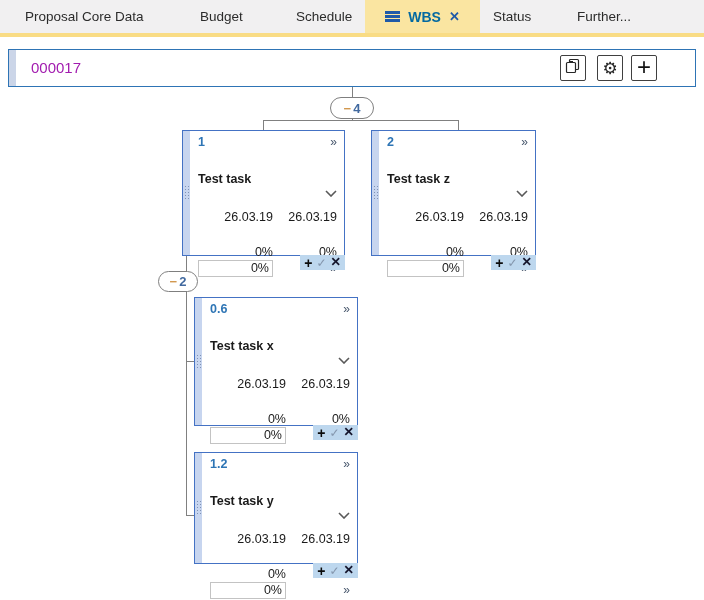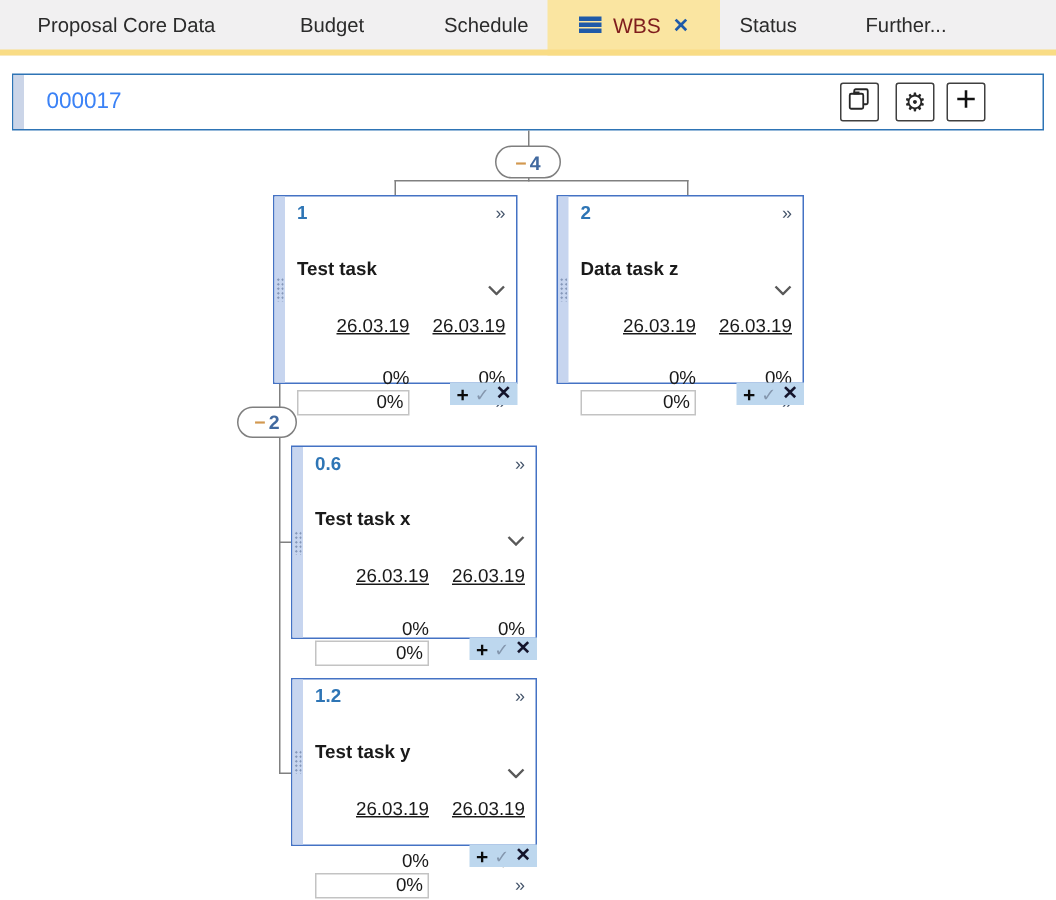--- a/index.html
+++ b/index.html
@@ -8,31 +8,31 @@
   #stage { position:relative; width:704px; height:600px; background:#fff;border-radius:24px; }
 
   
   .tabbar { position:absolute; left:0; top:0; width:704px; height:37px; background:#F1F0F1; }
   .tab-underline { position:absolute; left:0; top:33px; width:704px; height:4px; background:#F9DC85; }
   .tab { position:absolute; top:0; height:33px; line-height:33px; font-size:13.5px; color:#2B2B2B;
     cursor:default; white-space:nowrap; }
   .tab-active-bg { position:absolute; left:365px; top:0; width:115px; height:37px; background:#FAE5A1; }
   .tab-wbs { position:absolute; left:365px; top:0; width:115px; height:33px; display:flex;
     align-items:center; justify-content:center; gap:8px; }
-  .tab-wbs .wbs-label { color:#7f1d1d; font-weight:400; font-size:14px; }
+  .tab-wbs .wbs-label { color:#0369a1; font-weight:700; font-size:14px; }
   .menu-bars { display:inline-block; width:15px; height:11px; position:relative; }
   .menu-bars i { position:absolute; left:0; width:15px; height:2.5px; background:#1F5AA8; }
   .menu-bars i:nth-child(1){ top:0; } .menu-bars i:nth-child(2){ top:4.2px; } .menu-bars i:nth-child(3){ top:8.4px; }
   .tab-close { color:#1F5AA8; font-size:13px; font-weight:700; }
 
   
   .hpanel { position:absolute; left:8px; top:49px; width:688px; height:38px; background:#fff;
     border:1px solid #2E74B5; }
   .hstrip { position:absolute; left:0; top:0; width:7px; height:36px; background:#CBD5E8; }
-  .hnum { position:absolute; left:22px; top:0; height:36px; line-height:36px; font-size:15px; color:#3b82f6; }
+  .hnum { position:absolute; left:22px; top:0; height:36px; line-height:36px; font-size:15px; color:#a21caf; }
   .htitle { position:absolute; left:165px; top:0; height:36px; line-height:36px; font-size:15px; color:#1F4E79; }
   .hbtn { position:absolute; top:5px; width:26px; height:26px; border:1px solid #404040; border-radius:2px;
     background:#fff; display:flex; align-items:center; justify-content:center; cursor:pointer; }
   .hbtn.copy { left:551px; } .hbtn.gear { left:588px; } .hbtn.plus { left:622px; }
   .gear-glyph { font-size:17px; color:#262626; line-height:1; }
   .plus-glyph { font-size:24px; font-weight:400; color:#111; line-height:1; margin-top:-2px; }
 
   
   .ln { position:absolute; background:#808080; z-index:1; }
   .l-v1 { left:352px; top:87px; width:1px; height:11px; }
@@ -67,21 +67,21 @@
 
   .content { flex:1; padding:3px 7px 0 8px; position:relative; }
   .row-top { display:flex; justify-content:space-between; align-items:center; height:16px; }
   .cid { font-weight:700; color:#2E75B5; }
   .gui { color:#44546A; font-size:12px; line-height:1; cursor:pointer; }
   .ctitle { height:16px; font-weight:700;margin-top:22px; }
   .chev { height:12px; text-align:right; cursor:pointer; }
   .chev svg { vertical-align:top; margin-top:2px; }
   .grid2 { display:grid; grid-template-columns:1fr 64px; }
   .grid2 > span { text-align:right; }
-  .dates { margin-top:10px; height:15px;text-decoration:underline; }
+  .dates { margin-top:10px; height:15px; }
   .pcts  { margin-top:20px; height:15px; }
   .prog  { height:17px; align-items:center; }
   .pbox { border:1px solid #C3C3C3; background:#fff; height:17px; line-height:15px; padding-right:3px; }
   .prog .gui { line-height:17px; }
 
   .toolbar { position:absolute; right:-1px; top:100%; height:15px; background:#BDD7EE;
     display:flex; align-items:center; gap:4px; padding:0 4px; z-index:3; }
   .tb-plus { font-weight:700; font-size:14px; color:#0B0B0B; line-height:1; cursor:pointer; }
   .tb-check { font-size:12px; color:#8496AD; line-height:1; cursor:pointer; }
   .tb-x { font-size:12.5px; font-weight:600; color:#14142B; line-height:1; cursor:pointer; }
@@ -183,21 +183,21 @@
 
   <div class="card pos-n2">
     <div class="strip">
         <div class="dots"></div>
       </div>
     <div class="content">
       <div class="row-top">
         <span class="cid">2</span>
         <span class="gui">»</span>
       </div>
-      <div class="ctitle">Data task z</div>
+      <div class="ctitle">Test task z</div>
       <div class="chev"><svg width="12" height="7" viewBox="0 0 12 7">
             <polyline points="1,1 6,6 11,1" fill="none" stroke="#595959" stroke-width="1.6"></polyline>
           </svg></div>
       <div class="grid2 dates">
         <span>26.03.19</span>
         <span>26.03.19</span>
       </div>
       <div class="grid2 pcts">
         <span>0%</span>
         <span>0%</span>

